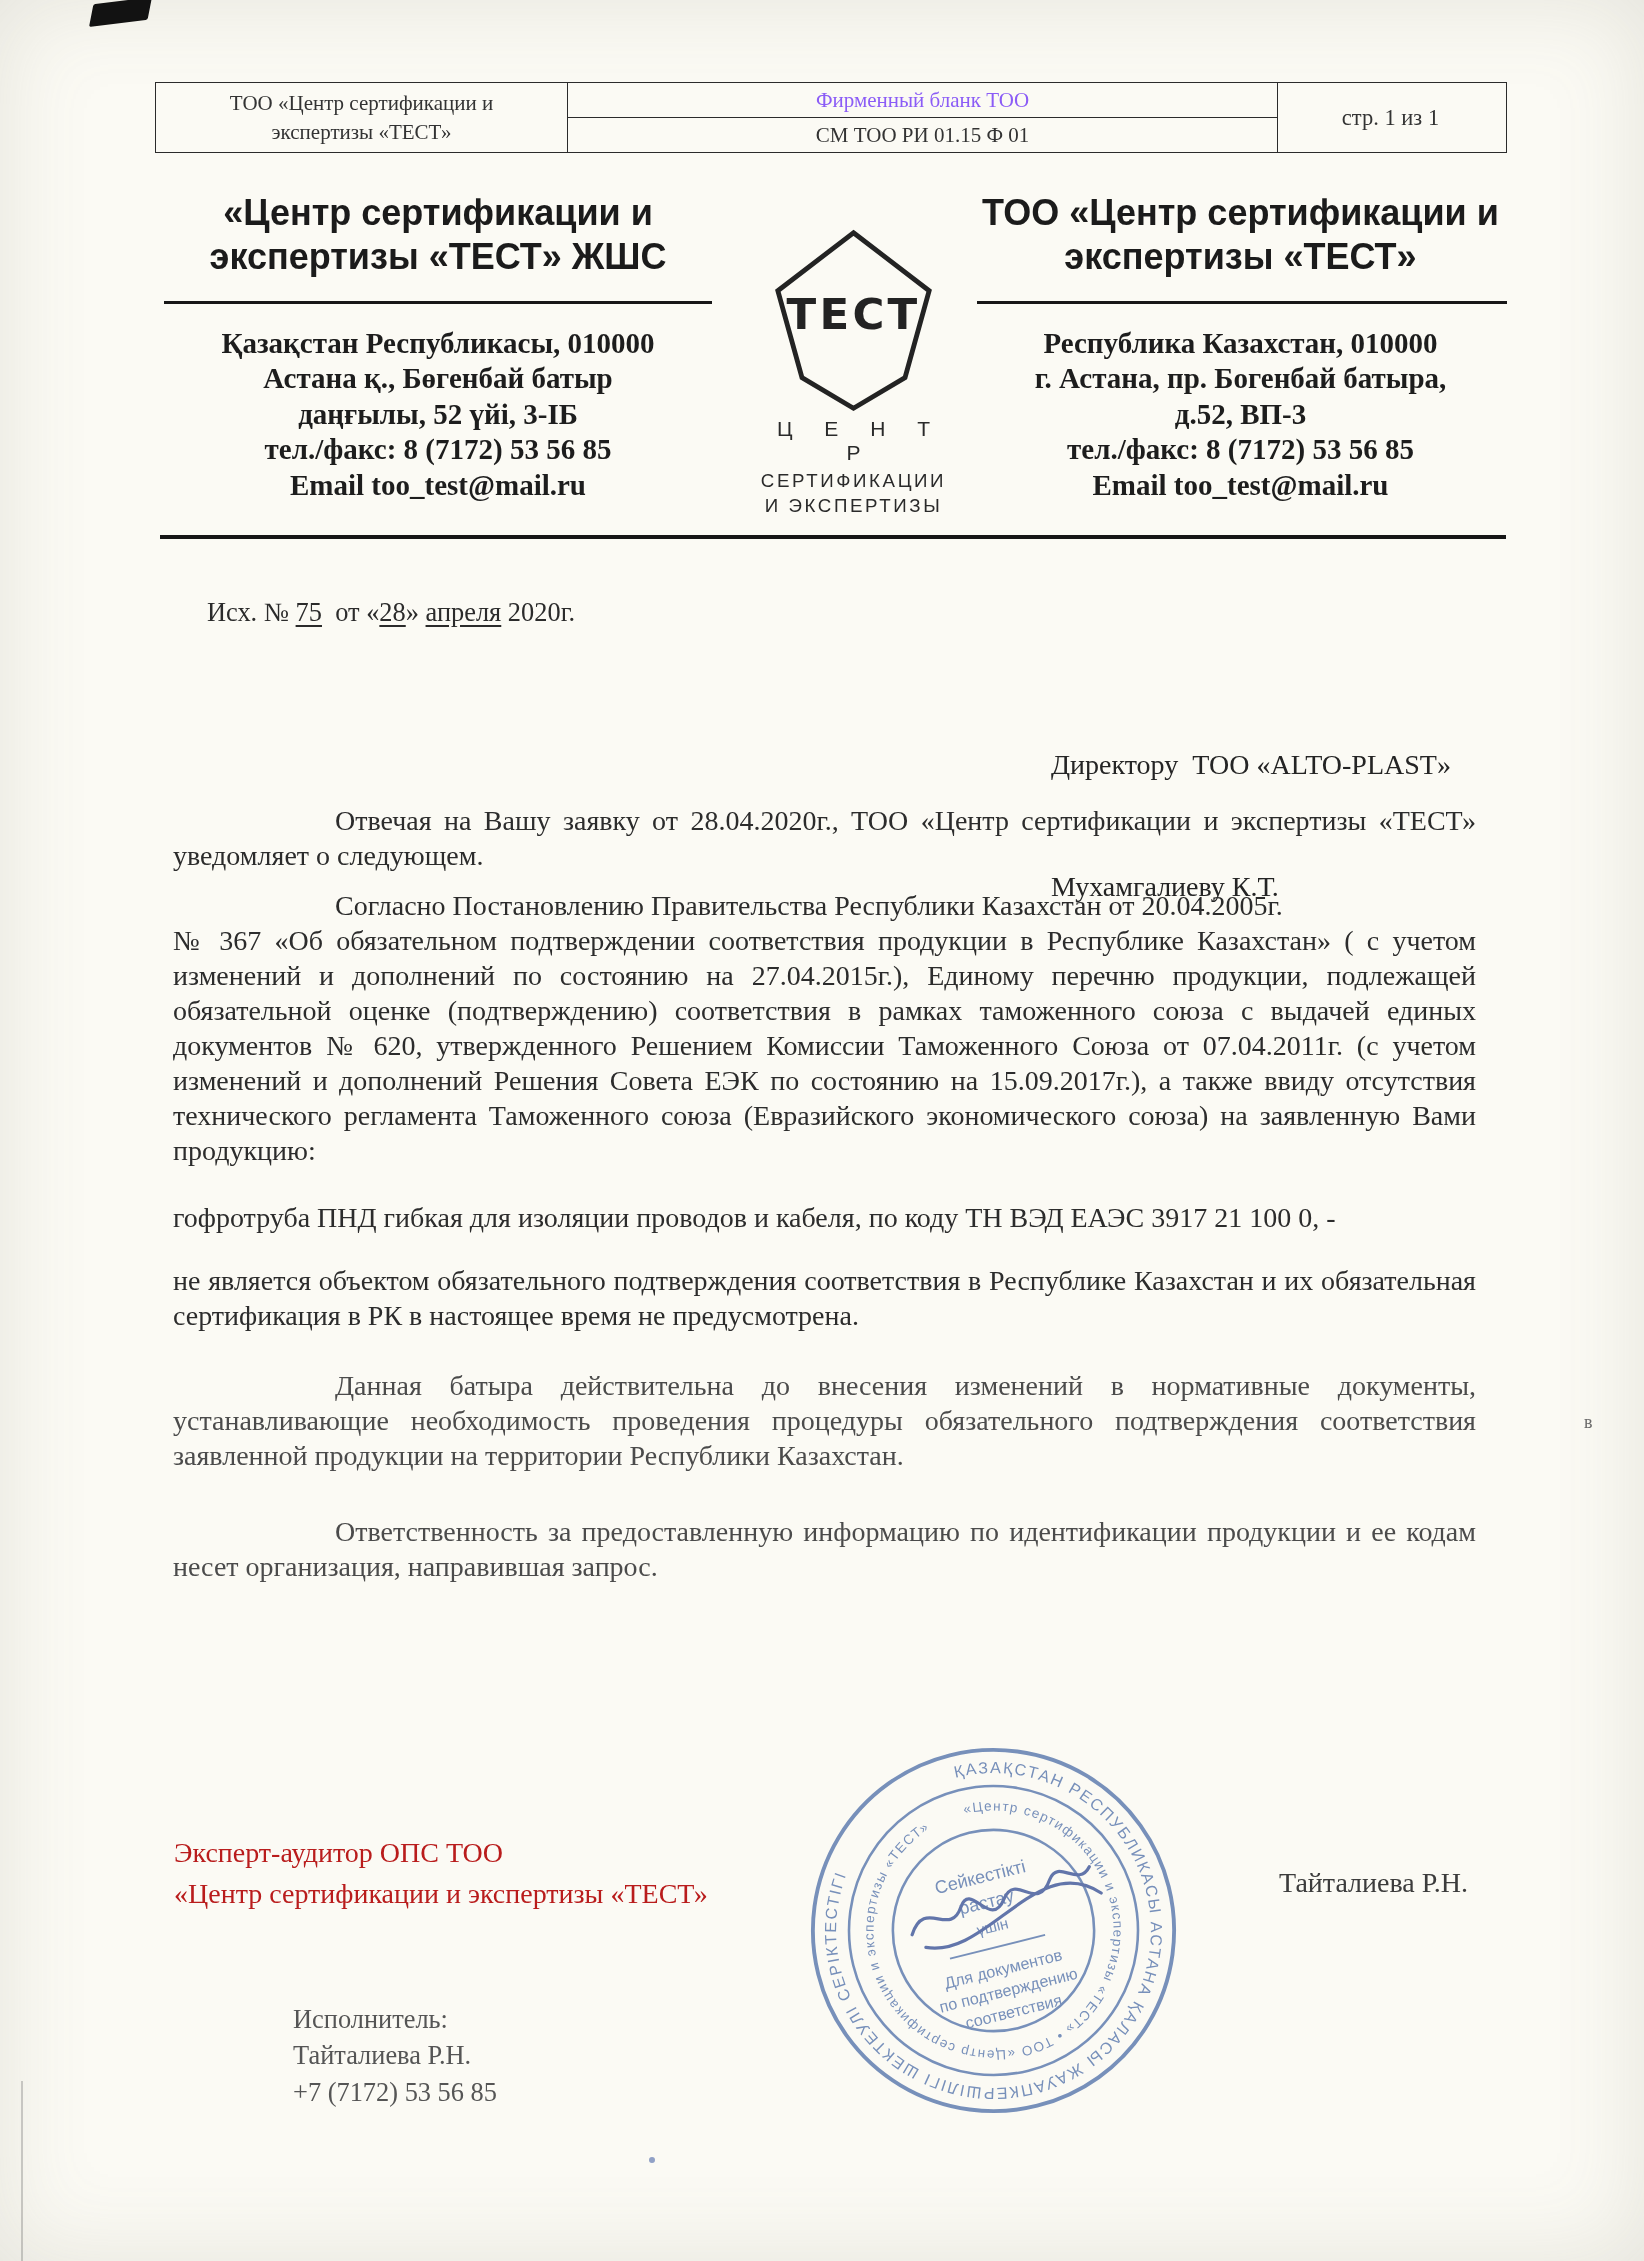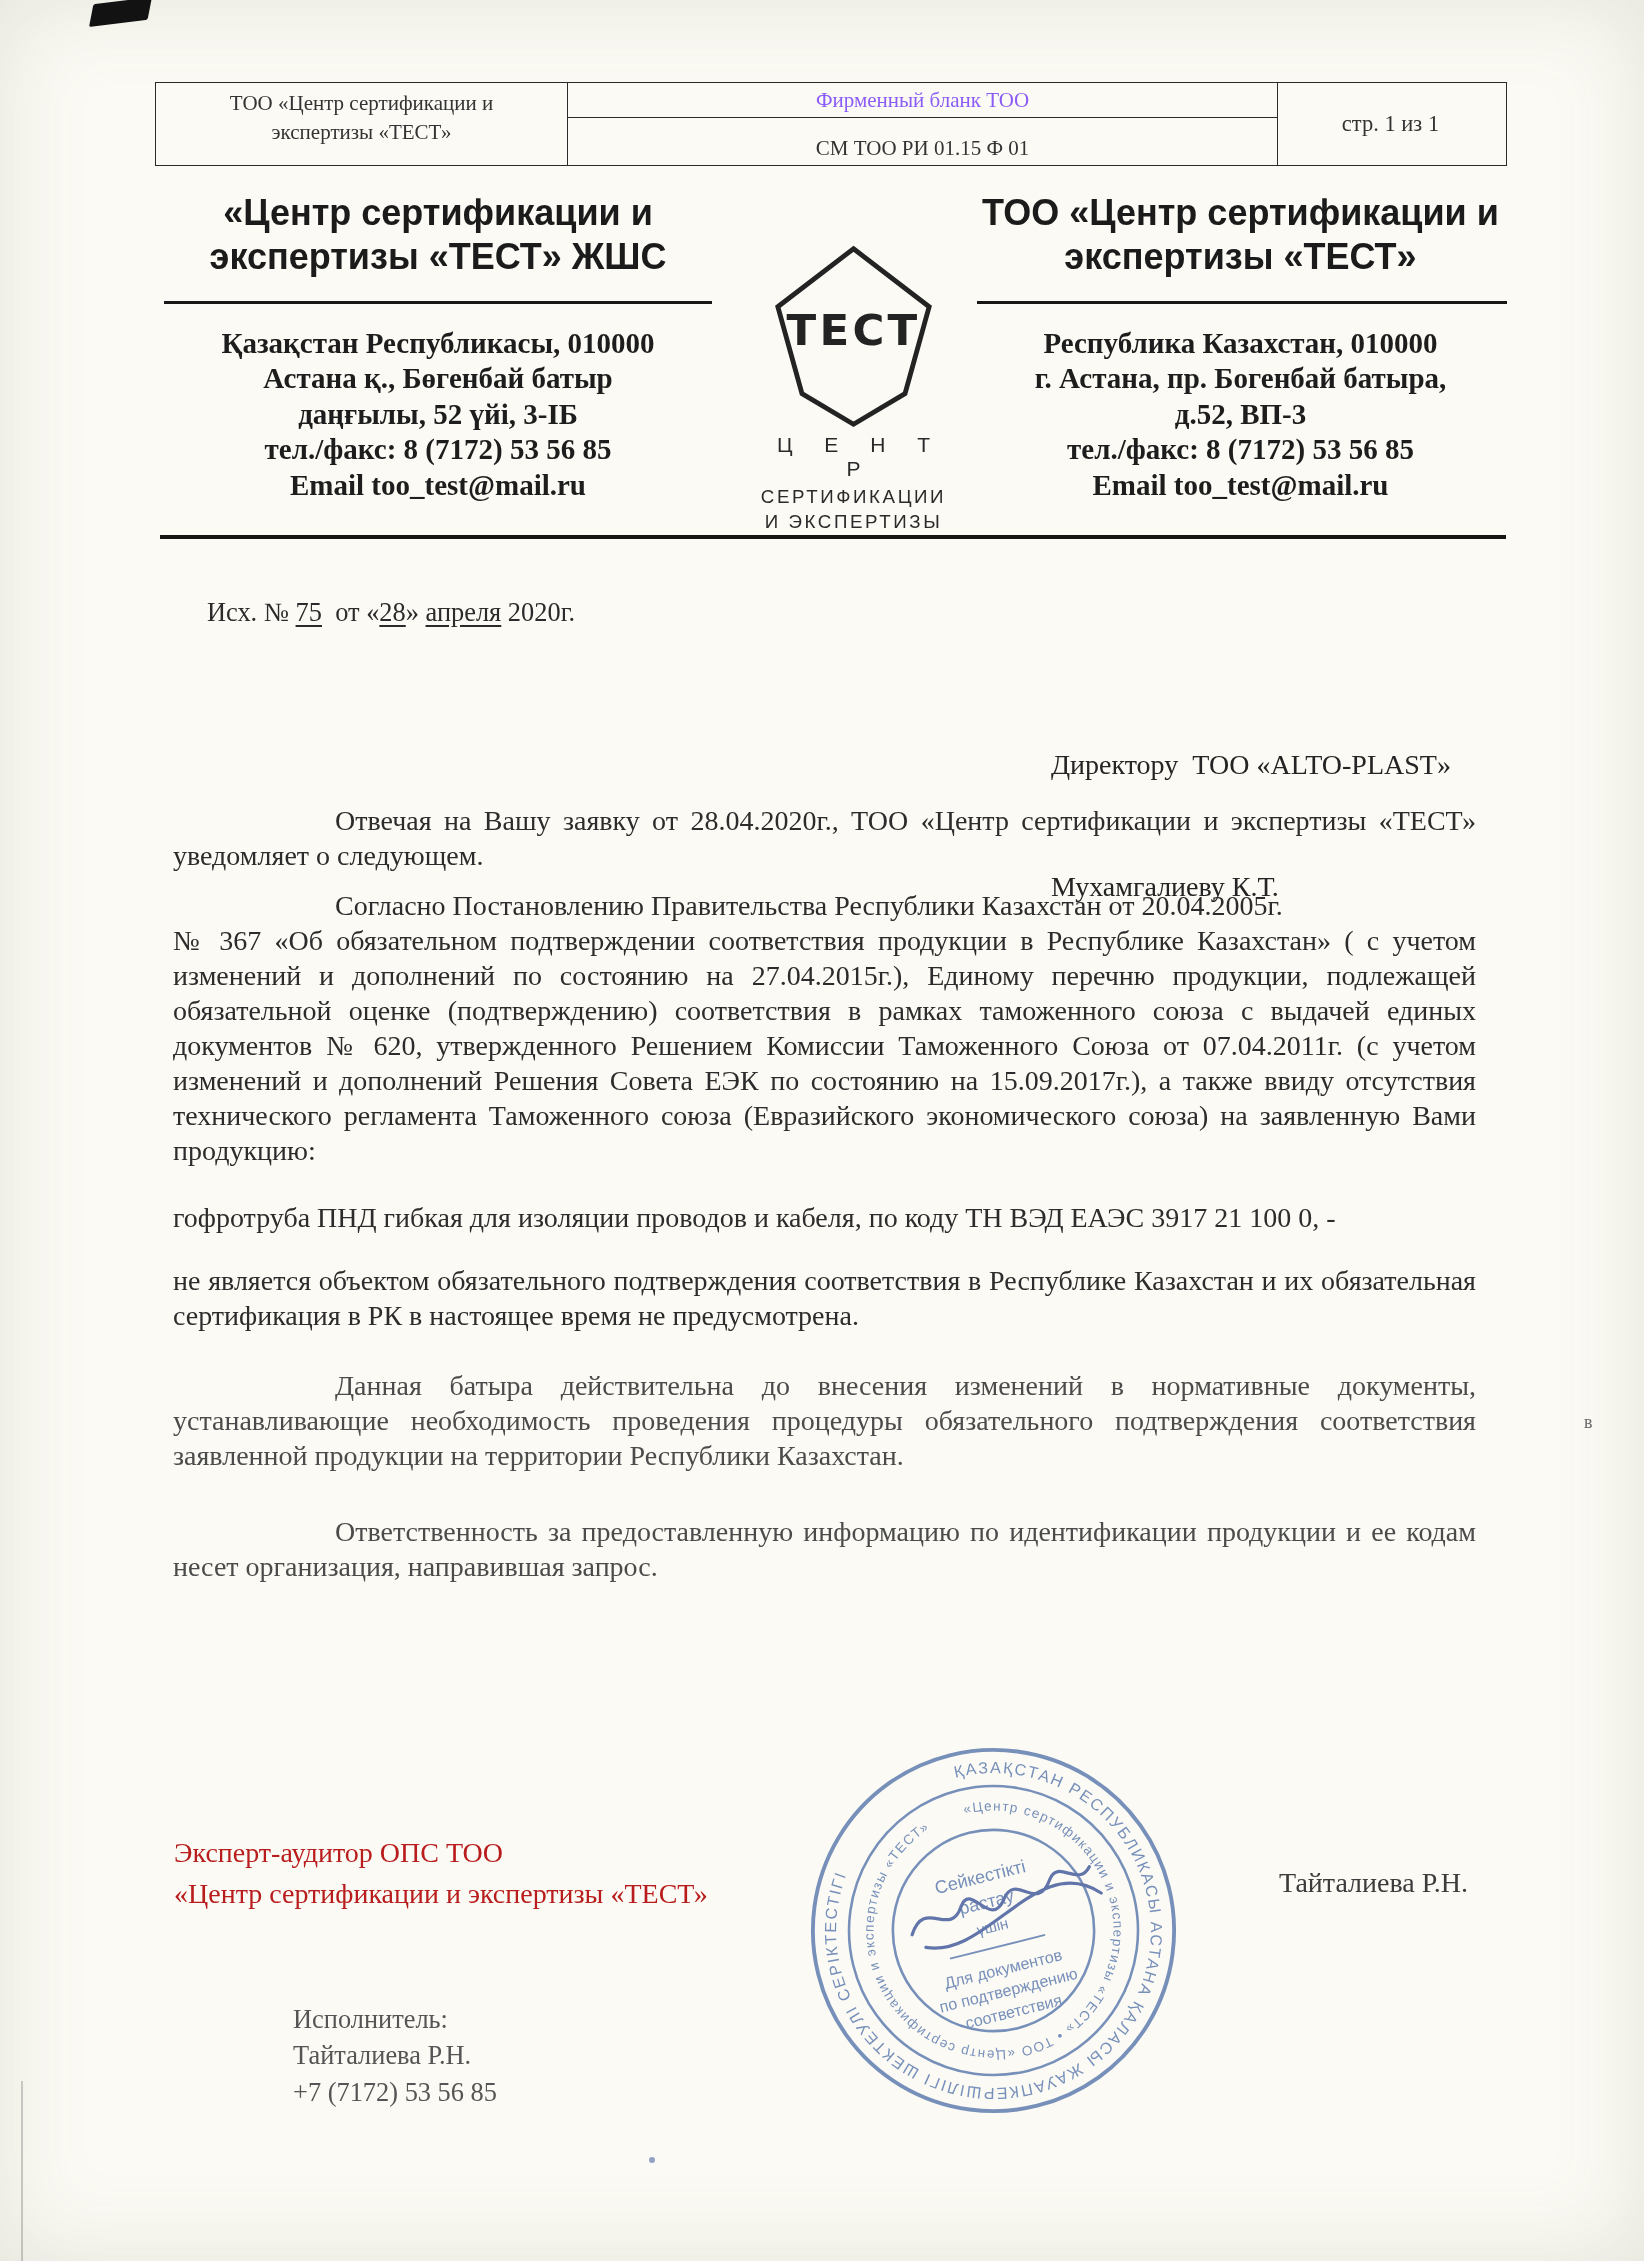--- a/index.html
+++ b/index.html
@@ -19,39 +19,39 @@
   .blue-dot { position:absolute; left:649px; top:2157px; width:5.8px; height:5.8px; border-radius:50%; background:#3a57a0; opacity:.55; }
   .stray-letter { position:absolute; left:1584px; top:1412px; font-size:18px; color:#6a6a6a; }
 
   
   .header-table { position:absolute; left:155px; top:82px; width:1352px; display:flex;
     border:1.9px solid #2b2b2b; background:transparent; }
   .ht-org { width:412px; border-right:1.9px solid #2b2b2b; font-size:21px; line-height:1.35;
     text-align:center; padding:6.4px 26px; color:#333; }
   .ht-mid { width:710px; border-right:1.9px solid #2b2b2b; display:flex; flex-direction:column; }
   .ht-mid-top { border-bottom:1.3px solid #2b2b2b; text-align:center; font-size:21px; padding:4.5px 6.4px; color:#8b5cf6; }
-  .ht-mid-bottom { text-align:center; font-size:21px; padding:4.5px 6.4px; color:#333;margin-top:13px; }
+  .ht-mid-bottom { text-align:center; font-size:21px; padding:4.5px 6.4px; color:#333; }
   .ht-page { width:225px; display:flex; align-items:center; justify-content:center; font-size:22.5px; color:#333; }
 
   
   .lh-title { position:absolute; font-family:"Liberation Sans","DejaVu Sans",sans-serif;
     font-weight:700; font-size:36px; line-height:1.22; text-align:center; color:#1b1b1b; }
   .lh-title.left  { left:161px; top:191px; width:554px; }
   .lh-title.right { left:970px; top:191px; width:541px; }
   .lh-rule { position:absolute; height:3.2px; background:#171717; }
   .lh-rule.left  { left:164px; top:301px; width:548px; }
   .lh-rule.right { left:977px; top:301px; width:530px; }
   .lh-address { position:absolute; text-align:center; font-weight:700; font-size:29px;
     line-height:1.22; color:#1d1d1d; }
   .lh-address.left  { left:161px; top:326px; width:554px; }
   .lh-address.right { left:970px; top:326px; width:541px; }
   .main-rule { position:absolute; left:160px; top:535px; width:1346px; height:3.9px; background:#161616; }
 
   
-  .logo { position:absolute; left:746px; top:245px; width:215px; text-align:center; color:#2a2a2a; }
+  .logo { position:absolute; left:746px; top:229px; width:215px; text-align:center; color:#2a2a2a; }
   .logo svg { width:161px; height:183px; display:block; margin:0 auto; }
   .logo-caption { font-family:"Liberation Sans","DejaVu Sans",sans-serif; }
   .logo-caption .l1 { font-size:21px; letter-spacing:13px; margin-top:5.2px; padding-left:13px; }
   .logo-caption .l2 { font-size:18.7px; letter-spacing:2.6px; margin-top:5.2px; }
   .logo-caption .l3 { font-size:18.7px; letter-spacing:2.6px; margin-top:2.6px; }
 
   
   .ref-line { position:absolute; left:207px; top:597px; font-size:26.4px; white-space:pre; color:#2b2b2b; }
   .ref-line .u { text-decoration:underline; text-underline-offset:3.9px; }
   .addressee { position:absolute; left:1051px; top:664px; font-size:28px; line-height:1.45;

